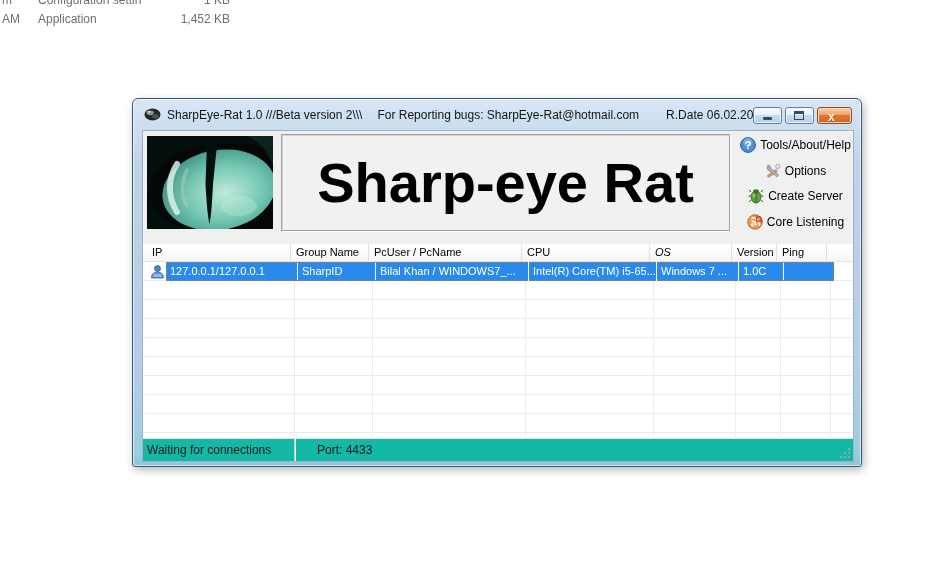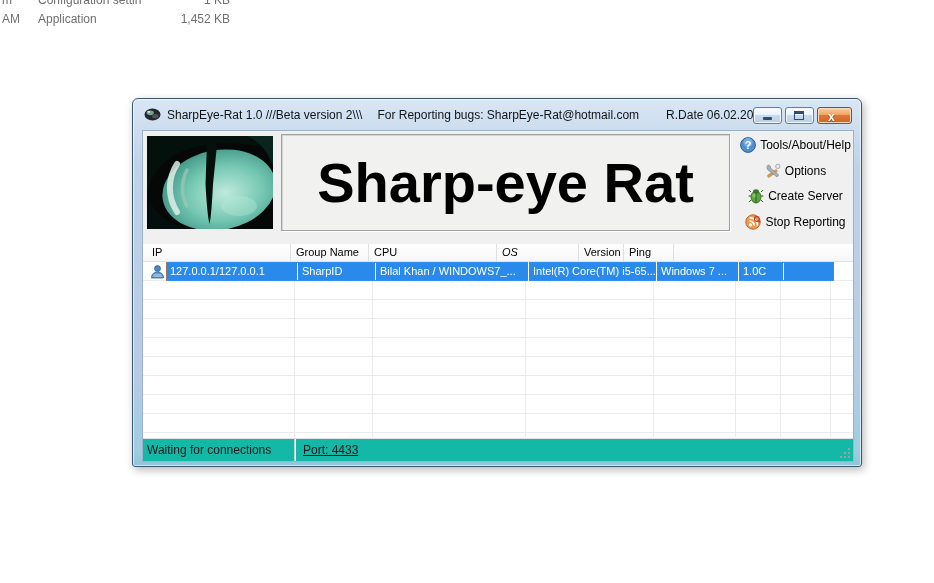--- a/index.html
+++ b/index.html
@@ -79,21 +79,21 @@
   .cell { background:#2a8aec; border-right:1px solid #fff; color:#fff; font-size:11px;
     padding:3px 0 0 4px; white-space:nowrap; overflow:hidden; height:19px; }
   .c-ip{width:132px}.c-gn{width:78px}.c-pu{width:153px}.c-cpu{width:128px}
   .c-os{width:82px}.c-ver{width:45px}.c-ping{width:50px;border-right:none}
 
   
   .statusbar { position:absolute; left:0; top:307px; width:710px; height:23px;
     background:#14b8a6; border-top:1px solid #e0e0e0; display:flex; font-size:12px; color:#191919; }
   .sb-p1 { width:152px; line-height:22px; padding-left:4px; border-right:1px solid #cdcdcd;
     box-shadow:1px 0 0 #fff; white-space:nowrap; overflow:hidden; }
-  .sb-p2 { line-height:22px; padding-left:8px; white-space:nowrap;text-decoration:underline; }
+  .sb-p2 { line-height:22px; padding-left:22px; white-space:nowrap; }
   .grip { position:absolute; right:2px; bottom:2px; }
 </style>
 </head>
 <body>
 
 <div class="exp-row" id="exp-r1">
   <span class="c1">m</span>
   <span class="c2">Configuration settin</span>
   <span class="c3">1 KB</span>
 </div>
@@ -190,28 +190,29 @@
       </div>
       <div class="cmd">
         <svg width="16" height="16" viewBox="0 0 16 16">
           <circle cx="8" cy="8" r="7.2" fill="#ef9a4d" stroke="#b5652a"></circle>
           <circle cx="5.5" cy="10.8" r="1.6" fill="#fff"></circle>
           <path d="M4.5 7 A 4.6 4.6 0 0 1 9.2 11.6" stroke="#fff" stroke-width="1.6" fill="none"></path>
           <path d="M4.5 3.6 A 8 8 0 0 1 12.6 11.6" stroke="#fff" stroke-width="1.6" fill="none"></path>
           <circle cx="11.8" cy="5" r="2.4" fill="none" stroke="#c0392b" stroke-width="1.1"></circle>
           <line x1="13.4" y1="6.6" x2="15" y2="8.2" stroke="#c0392b" stroke-width="1.3"></line>
         </svg>
-        <span>Stop Reporting</span>
+        <span>Core Listening</span>
       </div>
     </div>
 
     <div class="lv">
       <div class="lv-head">
         <div class="hc h0">IP</div>
         <div class="hc h1">Group Name</div>
+        <div class="hc h2">PcUser / PcName</div>
         <div class="hc h3">CPU</div>
         <div class="hc h4">OS</div>
         <div class="hc h5">Version</div>
         <div class="hc h6">Ping</div>
         <div class="hc hf"></div>
       </div>
       <div class="lv-body">
         <div class="vline v0"></div>
         <div class="vline v1"></div>
         <div class="vline v2"></div>

